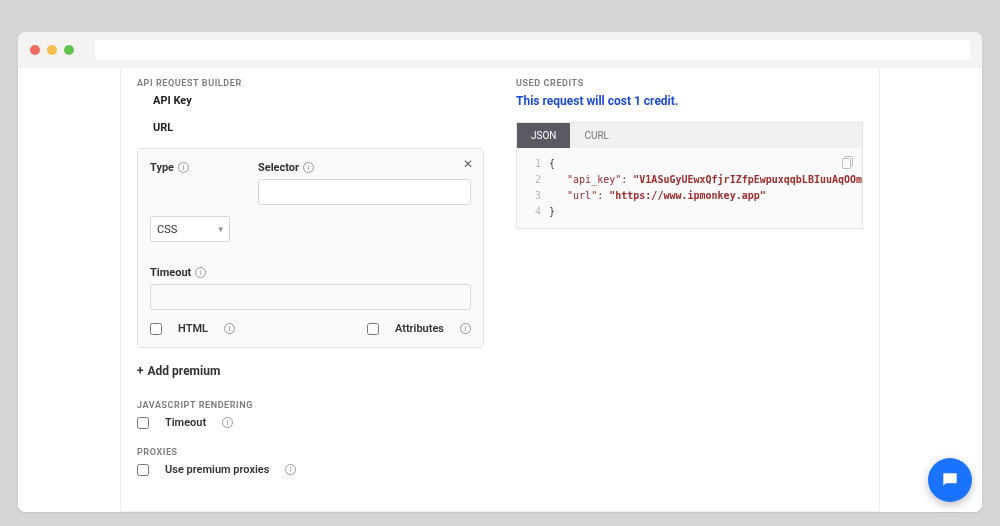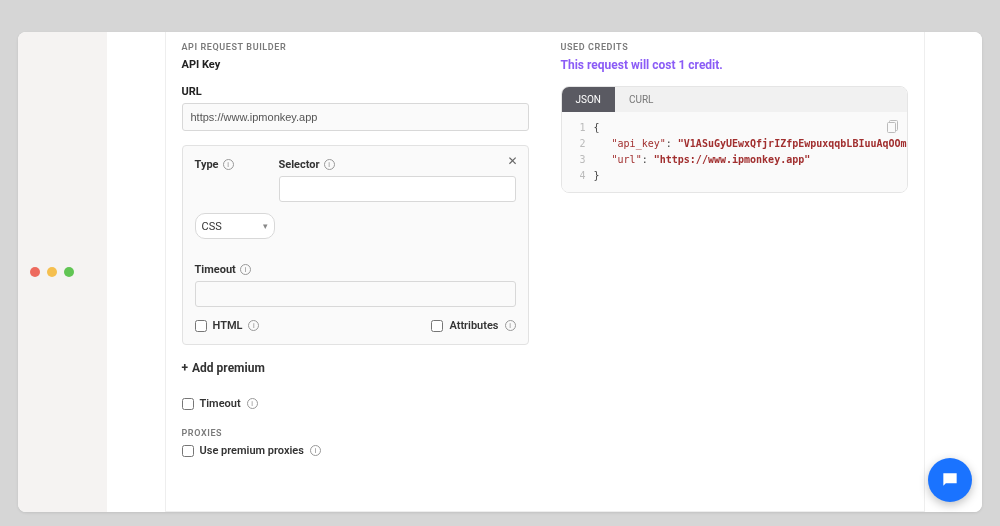--- a/index.html
+++ b/index.html
@@ -13,20 +13,21 @@
       color: #333;
     }
     .browser-frame {
       background: #fff;
       border-radius: 8px;
       margin: 32px 18px 0 18px;
       height: 480px;
       box-shadow: 0 1px 3px rgba(0,0,0,0.1);
       overflow: hidden;
       display: flex;
+      flex-direction: column;
       justify-content: flex-end;
     }
     .titlebar {
       display: flex;
       align-items: center;
       padding: 8px 12px;
       background: #f5f3f2;
       gap: 7px;
     }
     .dot { width: 10px; height: 10px; border-radius: 50%; }
@@ -79,71 +80,71 @@
     .text-input {
       width: 100%;
       height: 28px;
       border: 1px solid #d8d8d8;
       border-radius: 3px;
       padding: 0 8px;
       font-size: 11px;
       color: #555;
       background: #fafafa;
     }
-    .mb { margin-bottom: 14px; }
+    .mb { margin-bottom: 14px; margin-left: 16px; }
     .elements-box {
       border: 1px solid #e2e2e2;
       border-radius: 4px;
       background: #fafafa;
       padding: 12px;
       position: relative;
       margin-bottom: 12px;
     }
     .close-x {
       position: absolute;
       top: 8px;
       right: 10px;
       font-size: 12px;
       color: #666;
       cursor: pointer;
     }
-    .row { display: flex; gap: 4px; }
+    .row { display: flex; gap: 28px; }
     .col-sm { width: 80px; }
     .col-lg { flex: 1; }
     .inline-label {
       font-size: 11px;
       font-weight: 700;
       color: #333;
       margin-bottom: 5px;
       display: flex;
       align-items: center;
       gap: 4px;
     }
     .select-faux {
       height: 26px;
       border: 1px solid #d8d8d8;
-      border-radius: 10px;
+      border-radius: 1px;
       background: #fff;
       display: flex;
       align-items: center;
       justify-content: space-between;
       padding: 5px 6px;
       font-size: 11px;
       margin-top: 42px;
     }
     .chev { font-size: 9px; color: #888; }
     .cb-row {
       display: flex;
       justify-content: space-between;
       margin-top: 12px;
     }
     .cb-item {
       display: flex;
       align-items: center;
-      gap: 6px;
+      gap: 16px;
       font-size: 11px;
       font-weight: 600;
       color: #333;
     }
     .cb-item input[type="checkbox"] {
       width: 12px; height: 12px;
     }
     .add-el {
       font-size: 12px;
       font-weight: 700;
@@ -165,26 +166,26 @@
       border-radius: 50%;
       font-size: 7px;
       color: #888;
       font-style: normal;
       vertical-align: middle;
       font-weight: 400;
     }
     .credits-text {
       font-size: 12px;
       font-weight: 700;
-      color: #8b5cf6;
+      color: #1d4ed8;
       margin-bottom: 14px;
     }
     .code-panel {
       border: 1px solid #e5e5e5;
-      border-radius: 8px;
+      border-radius: 0;
       overflow: hidden;
     }
     .code-tabs {
       display: flex;
       background: #f1f1f1;
       font-size: 10px;
     }
     .code-tab {
       padding: 7px 14px;
       color: #777;
@@ -246,21 +247,20 @@
 
       <div class="left-col">
         <div class="sec-title">API REQUEST BUILDER</div>
 
         <div class="mb">
           <span class="field-label">API Key</span>
         </div>
 
         <div class="mb">
           <span class="field-label">URL</span>
-          <input class="text-input" type="text" value="https://www.ipmonkey.app" style="">
         </div>
 
 
         <div class="elements-box">
           <span class="close-x">✕</span>
           <div class="row">
             <div class="col-sm">
               <div class="inline-label">
                 <span>Type</span>
                 <span class="info-icon">i</span>
@@ -299,20 +299,21 @@
             </label>
           </div>
         </div>
 
         <div class="add-el">
           <span>+</span>
           <span>Add premium</span>
         </div>
 
         <div class="sec">
+          <div class="sec-title">JAVASCRIPT RENDERING</div>
           <label class="cb-item">
             <input type="checkbox" style="">
             <span>Timeout</span>
             <span class="info-icon">i</span>
           </label>
         </div>
 
         <div class="sec">
           <div class="sec-title">PROXIES</div>
           <label class="cb-item">

